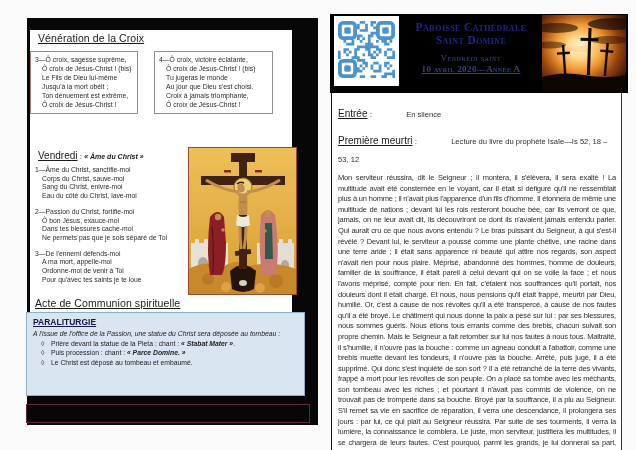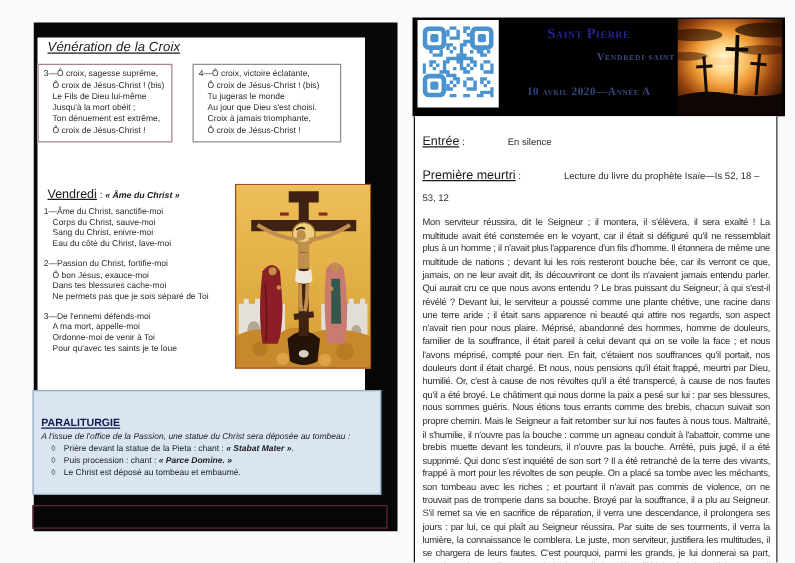--- a/index.html
+++ b/index.html
@@ -4,21 +4,21 @@
 <style>
   html,body{margin:0;padding:0;background:#f4f4f4;}
   .sheet{position:relative;width:636px;height:450px;background:#fafafa;overflow:hidden;
          font-family:"Liberation Sans", sans-serif;color:#222;}
 
   
   .left-page{position:absolute;left:27px;top:18px;width:291px;height:407px;background:#070707;}
   .left-white{position:absolute;left:3px;top:12px;width:262px;height:365px;background:#fff;}
 
   .h-underline{text-decoration:underline;}
-  .h-big{font-size:10.5px;color:#1a1a1a;letter-spacing:0.1px;font-style:italic;}
+  .h-big{font-size:10.5px;color:#1a1a1a;letter-spacing:0.1px;}
   .h-med{font-size:10px;color:#1a1a1a;}
   .h-sep{white-space:pre;font-size:8px;color:#1a1a1a;}
 
   .veneration-title{position:absolute;left:11px;top:14px;}
   .hymn-box{position:absolute;border:1px solid #8a8a8a;background:#fff;padding:4px 3px 4px 4px;
             font-size:6.8px;line-height:8.9px;color:#2b2b2b;}
   .hymn-box.box3{left:3px;top:33px;width:99px;border-color:#ab8383;}
   .hymn-box.box4{left:127px;top:33px;width:110px;border-color:#8f8f8f;}
   .line{padding-left:7px;}
   .line.first{padding-left:0;}
@@ -27,37 +27,37 @@
   .song{font-size:7px;font-weight:bold;font-style:italic;color:#1a1a1a;}
   .communion-stanzas{position:absolute;left:8px;top:148px;width:152px;
                      font-size:6.8px;line-height:8.7px;color:#2b2b2b;}
   .stanza{margin-bottom:7px;}
   .acte-title{position:absolute;left:8px;top:279px;}
 
   .crucifix{position:absolute;left:161px;top:129px;width:109px;height:148px;}
   .crucifix svg{display:block;width:100%;height:100%;}
 
   .paraliturgie{position:absolute;left:-1px;top:294px;width:279px;height:84px;box-sizing:border-box;
-                background:#d9e5f1;border:1px solid #93aec4;padding:20px 6px;}
+                background:#d9e5f1;border:1px solid #93aec4;padding:4px 6px;}
   .pl-title{font-size:8.5px;font-weight:bold;text-decoration:underline;color:#161650;margin-bottom:3px;}
   .pl-intro{font-size:6.8px;font-style:italic;color:#1c1c1c;margin-bottom:2px;}
   .pl-item{font-size:6.8px;color:#1c1c1c;line-height:9.4px;padding-left:8px;display:flex;}
   .pl-bullet{width:10px;flex:0 0 10px;color:#333;}
   .footer-box{position:absolute;left:-1px;top:386px;width:282px;height:17px;
               background:#060606;border:1px solid #632634;}
 
   
   .right-header{position:absolute;left:330px;top:14px;width:298px;height:79px;background:#000;}
   .qr-box{position:absolute;left:4px;top:2px;width:65px;height:70px;background:#fff;}
   .qr-box svg{position:absolute;left:4px;top:5px;width:57px;height:57px;}
   .header-titles{position:absolute;left:72px;top:7px;width:138px;text-align:center;
                  font-family:"Liberation Serif", serif;font-variant:small-caps;}
   .parish{font-size:11.5px;font-weight:bold;color:#23238f;line-height:13px;letter-spacing:0.4px;}
-  .service{margin-top:6px;font-size:8.5px;font-weight:bold;color:#3c4c82;letter-spacing:0.6px;text-align:right;}
-  .svc-date{margin-top:18px;font-size:9px;font-weight:bold;color:#35457c;letter-spacing:0.4px;}
+  .service{margin-top:6px;font-size:8.5px;font-weight:normal;color:#3c4c82;letter-spacing:0.6px;}
+  .svc-date{margin-top:1px;font-size:9px;font-weight:bold;color:#35457c;letter-spacing:0.4px;text-decoration:underline;}
   .crosses{position:absolute;left:212px;top:1px;width:84px;height:77px;}
   .crosses svg{display:block;width:100%;height:100%;}
 
   .right-body{position:absolute;left:331px;top:93px;width:291px;box-sizing:border-box;min-height:332px;
               background:#fff;border-left:1.5px solid #151515;border-right:1.5px solid #333;
               padding:0 5px;}
   .entree-line{margin-top:10px;margin-left:1px;}
   .lecture-line{margin-top:9px;margin-left:1px;}
   .inline-val{font-size:7.6px;color:#2e2e2e;padding-left:32px;}
   .reading{margin-top:7px;margin-left:1px;font-size:7.5px;letter-spacing:-0.2px;
@@ -109,20 +109,21 @@
         <div class="line">Ne permets pas que je sois séparé de Toi</div>
       </div>
       <div class="stanza">
         <div class="line first">3—De l'ennemi défends-moi</div>
         <div class="line">A ma mort, appelle-moi</div>
         <div class="line">Ordonne-moi de venir à Toi</div>
         <div class="line">Pour qu'avec tes saints je te loue</div>
       </div>
     </div>
 
+    <div class="acte-title h-big h-underline">Acte de Communion spirituelle</div>
 
     <div class="crucifix">
       <svg viewBox="0 0 109 148" preserveAspectRatio="none">
         <defs>
           <linearGradient id="gold" x1="0" y1="0" x2="0" y2="1">
             <stop offset="0" stop-color="#eec059"></stop>
               <stop offset="0.7" stop-color="#dda93e"></stop>
               <stop offset="1" stop-color="#d09a34"></stop>
           </linearGradient>
         </defs>
@@ -201,21 +202,22 @@
           <path d="M0 11h1v1h-1zM0 12h1v1h-1zM0 13h1v1h-1zM2 7h1v1h-1zM2 10h1v1h-1zM2 11h1v1h-1zM3 8h1v1h-1zM3 10h1v1h-1zM3 12h1v1h-1zM4 8h1v1h-1zM4 11h1v1h-1zM5 7h1v1h-1zM5 8h1v1h-1zM5 13h1v1h-1zM6 10h1v1h-1zM6 11h1v1h-1zM6 12h1v1h-1zM6 13h1v1h-1zM7 1h1v1h-1zM7 2h1v1h-1zM7 5h1v1h-1zM7 6h1v1h-1zM7 9h1v1h-1zM7 10h1v1h-1zM7 13h1v1h-1zM7 14h1v1h-1zM7 17h1v1h-1zM7 18h1v1h-1zM8 0h1v1h-1zM8 3h1v1h-1zM8 5h1v1h-1zM8 7h1v1h-1zM8 9h1v1h-1zM8 14h1v1h-1zM8 16h1v1h-1zM8 18h1v1h-1zM8 20h1v1h-1zM9 0h1v1h-1zM9 3h1v1h-1zM9 6h1v1h-1zM9 9h1v1h-1zM9 12h1v1h-1zM9 14h1v1h-1zM9 15h1v1h-1zM9 17h1v1h-1zM9 20h1v1h-1zM10 1h1v1h-1zM10 2h1v1h-1zM10 3h1v1h-1zM10 8h1v1h-1zM10 9h1v1h-1zM10 10h1v1h-1zM10 15h1v1h-1zM10 16h1v1h-1zM11 5h1v1h-1zM11 6h1v1h-1zM11 7h1v1h-1zM11 8h1v1h-1zM11 9h1v1h-1zM11 10h1v1h-1zM11 11h1v1h-1zM11 12h1v1h-1zM12 0h1v1h-1zM12 1h1v1h-1zM12 4h1v1h-1zM12 5h1v1h-1zM12 8h1v1h-1zM12 9h1v1h-1zM12 12h1v1h-1zM12 13h1v1h-1zM12 16h1v1h-1zM12 17h1v1h-1zM12 20h1v1h-1zM13 0h1v1h-1zM13 2h1v1h-1zM13 4h1v1h-1zM13 9h1v1h-1zM13 11h1v1h-1zM13 13h1v1h-1zM13 15h1v1h-1zM13 18h1v1h-1zM13 20h1v1h-1zM14 7h1v1h-1zM14 9h1v1h-1zM14 10h1v1h-1zM14 12h1v1h-1zM14 15h1v1h-1zM14 18h1v1h-1zM15 10h1v1h-1zM15 11h1v1h-1zM15 16h1v1h-1zM15 17h1v1h-1zM15 18h1v1h-1zM16 7h1v1h-1zM16 20h1v1h-1zM17 7h1v1h-1zM17 8h1v1h-1zM17 11h1v1h-1zM17 12h1v1h-1zM17 15h1v1h-1zM17 16h1v1h-1zM17 19h1v1h-1zM17 20h1v1h-1zM18 8h1v1h-1zM18 10h1v1h-1zM18 13h1v1h-1zM18 15h1v1h-1zM18 17h1v1h-1zM18 19h1v1h-1zM19 7h1v1h-1zM19 10h1v1h-1zM19 13h1v1h-1zM19 16h1v1h-1zM19 19h1v1h-1zM20 11h1v1h-1zM20 12h1v1h-1zM20 13h1v1h-1zM20 18h1v1h-1zM20 19h1v1h-1zM20 20h1v1h-1z" fill="#4a93cf"></path>
           <rect x="0.7" y="0.7" width="5.6" height="5.6" rx="1.2" fill="none" stroke="#4a93cf" stroke-width="1.4"></rect>
           <rect x="2.3" y="2.3" width="2.4" height="2.4" rx="0.6" fill="#4a93cf"></rect>
           <rect x="14.7" y="0.7" width="5.6" height="5.6" rx="1.2" fill="none" stroke="#4a93cf" stroke-width="1.4"></rect>
           <rect x="16.3" y="2.3" width="2.4" height="2.4" rx="0.6" fill="#4a93cf"></rect>
           <rect x="0.7" y="14.7" width="5.6" height="5.6" rx="1.2" fill="none" stroke="#4a93cf" stroke-width="1.4"></rect>
           <rect x="2.3" y="16.3" width="2.4" height="2.4" rx="0.6" fill="#4a93cf"></rect>
         </svg>
     </div>
     <div class="header-titles">
-      <div class="parish">Saint Pierre</div>
+      <div class="parish">Paroisse Cathédrale</div>
+      <div class="parish">Saint Domine</div>
       <div class="service">Vendredi saint</div>
       <div class="svc-date">10 avril 2020—Année A</div>
     </div>
     <div class="crosses">
       <svg viewBox="0 0 84 77" preserveAspectRatio="none">
         <defs>
           <radialGradient id="sun" cx="0.45" cy="0.42" r="0.78">
             <stop offset="0" stop-color="#fff9dd"></stop>
               <stop offset="0.18" stop-color="#ffd98d"></stop>
             <stop offset="0.38" stop-color="#ef9833"></stop>

